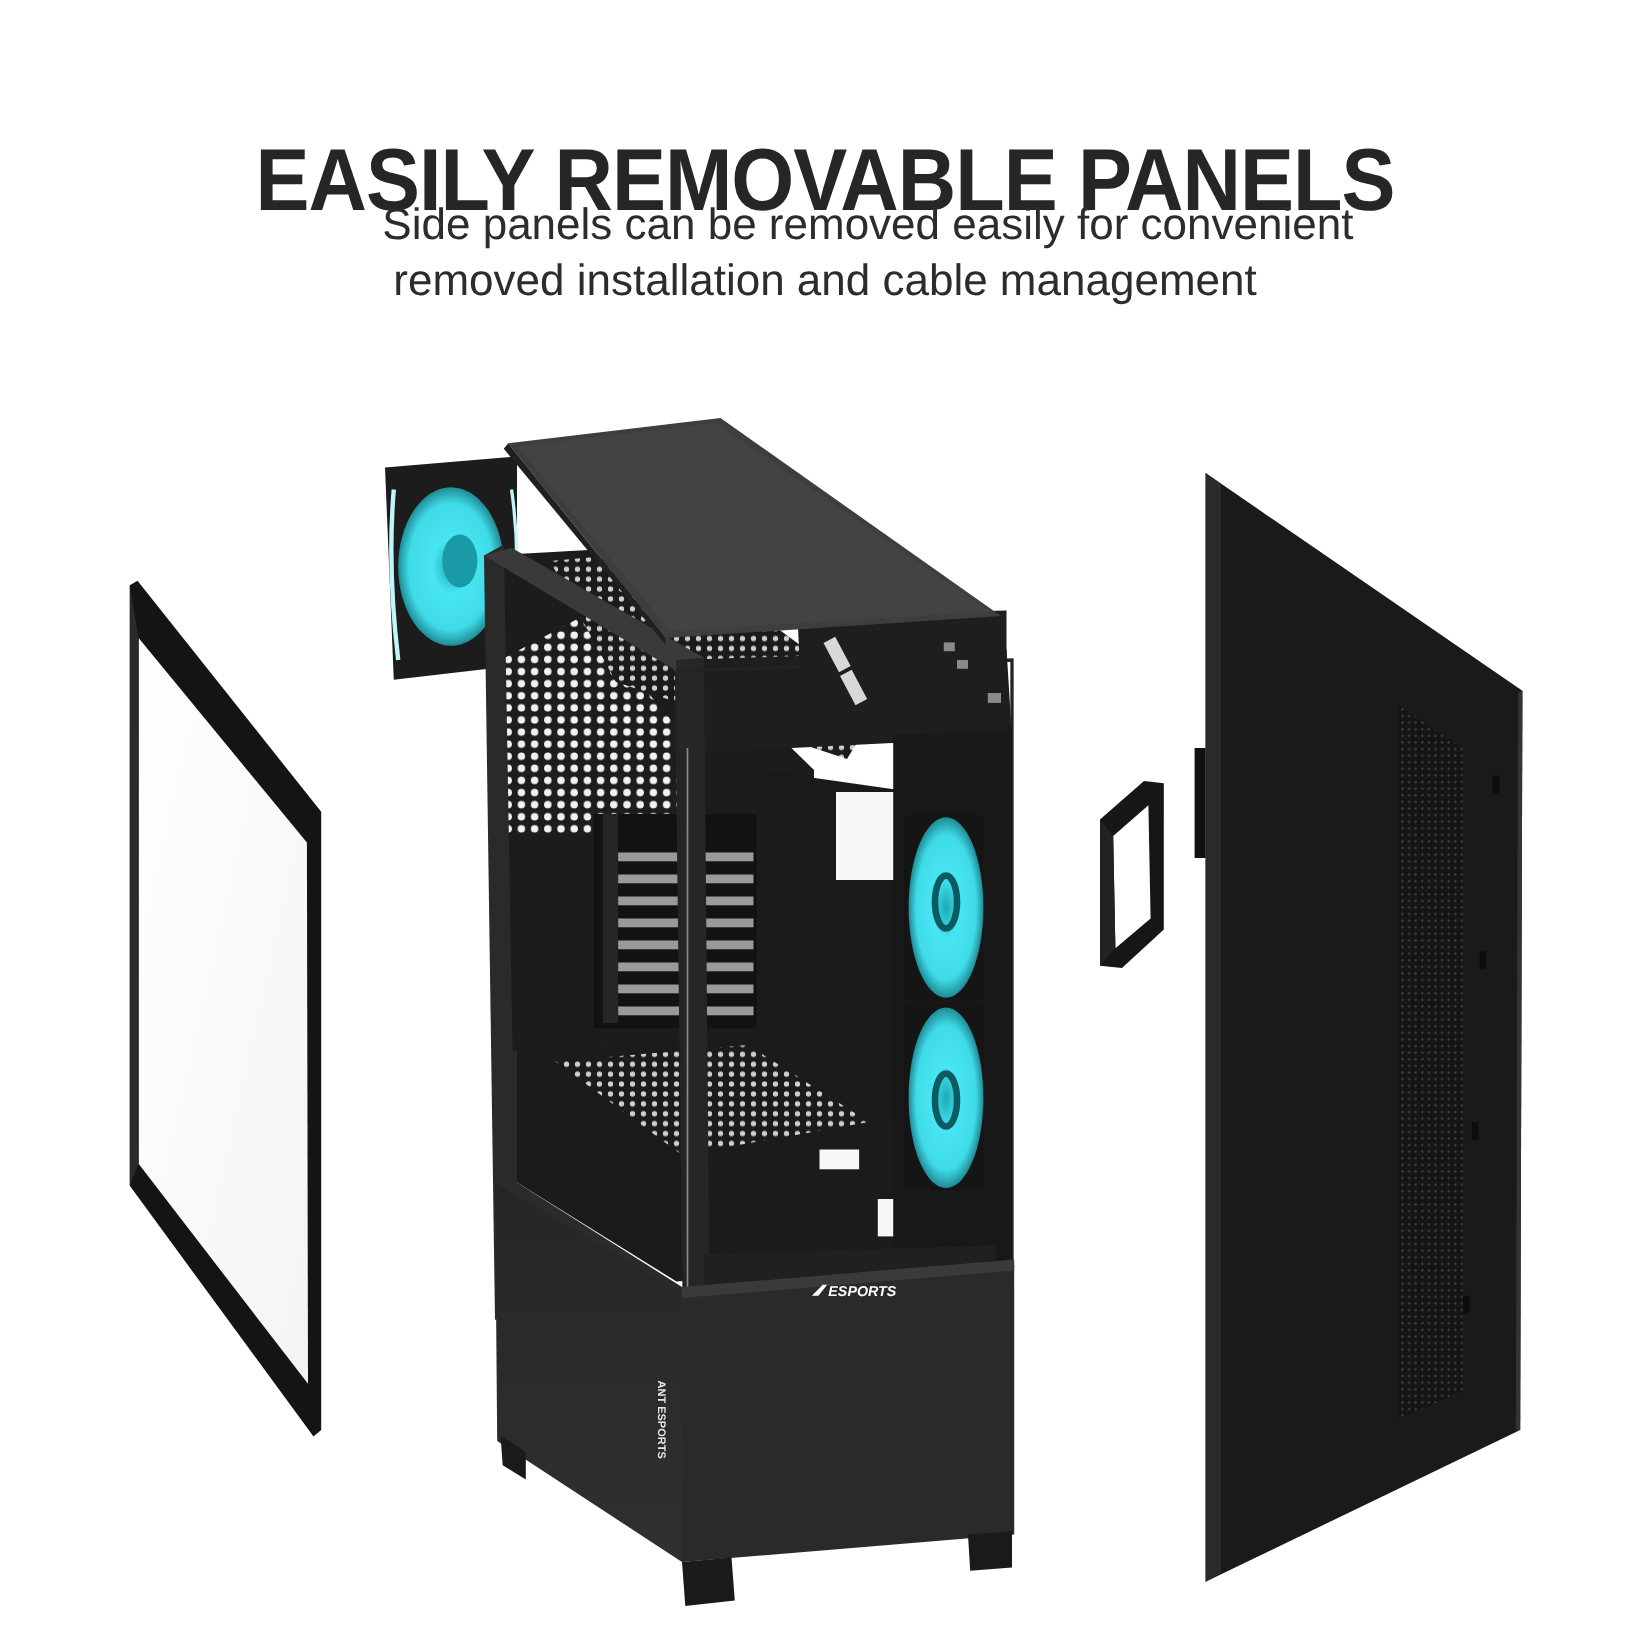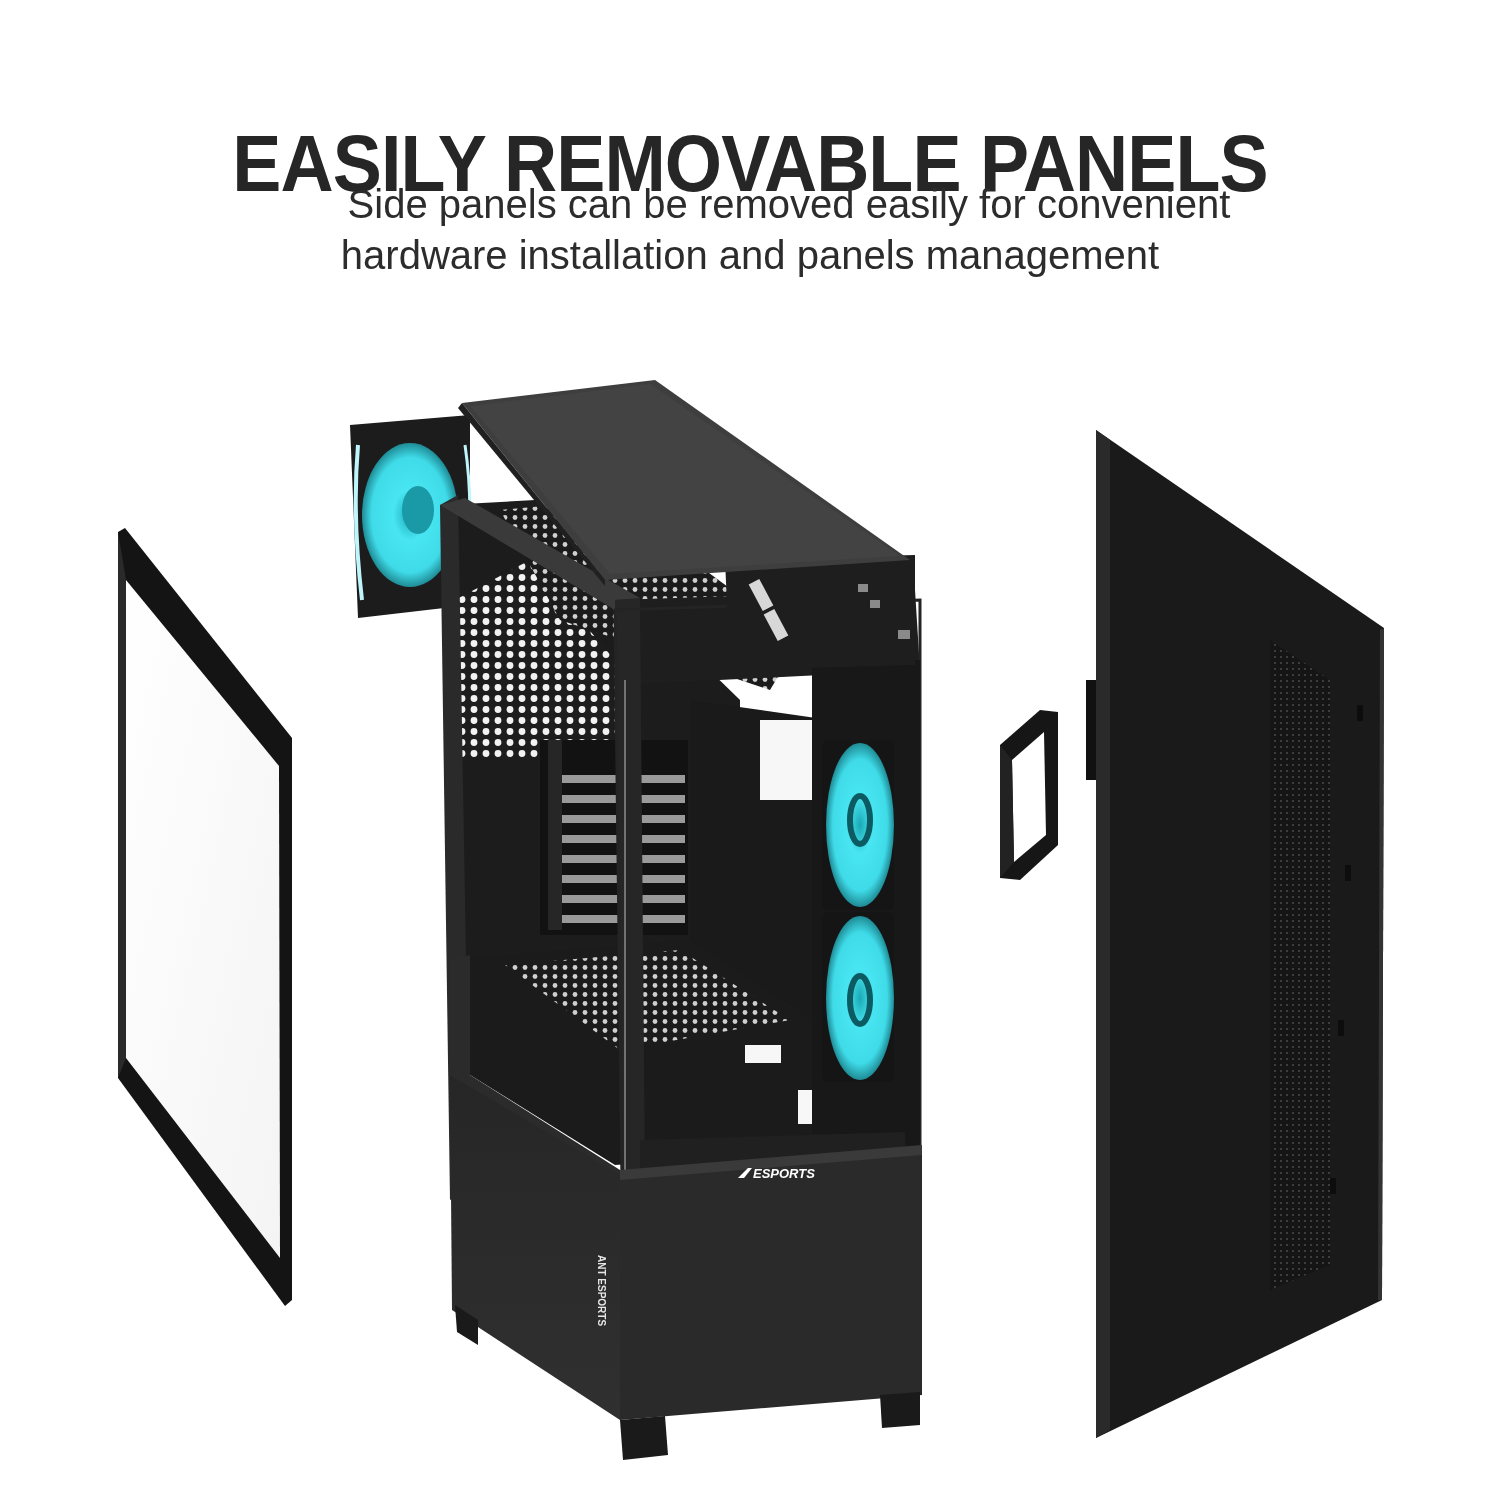--- a/index.html
+++ b/index.html
@@ -8,21 +8,21 @@
   .sub{position:absolute;left:0;width:1500px;text-align:center;font-size:40px;color:#2c2c2c;font-family:"Liberation Sans",sans-serif;}
   .sub1{top:182px;margin-left:39px;}
   .sub2{top:233px;}
   .scene{position:absolute;left:0;top:0;width:1312px;height:1500px;}
 </style>
 </head>
 <body>
 
 <div class="headline">EASILY REMOVABLE PANELS</div>
 <div class="sub sub1">Side panels can be removed easily for convenient</div>
-<div class="sub sub2">hardware installation and panels management</div>
+<div class="sub sub2">removed installation and cable management</div>
 
 <div class="scene">
   <svg width="1500" height="1500" viewBox="0 0 1500 1500" xmlns="http://www.w3.org/2000/svg">
     <defs>
       <pattern id="hex" width="12" height="11" patternUnits="userSpaceOnUse">
         <rect width="12" height="11" fill="#1d1d1d"></rect>
         <circle cx="6" cy="5.5" r="3.4" fill="#f2f2f2"></circle>
       </pattern>
       <pattern id="hexd" width="10" height="9" patternUnits="userSpaceOnUse">
         <rect width="10" height="9" fill="#1b1b1b"></rect>

